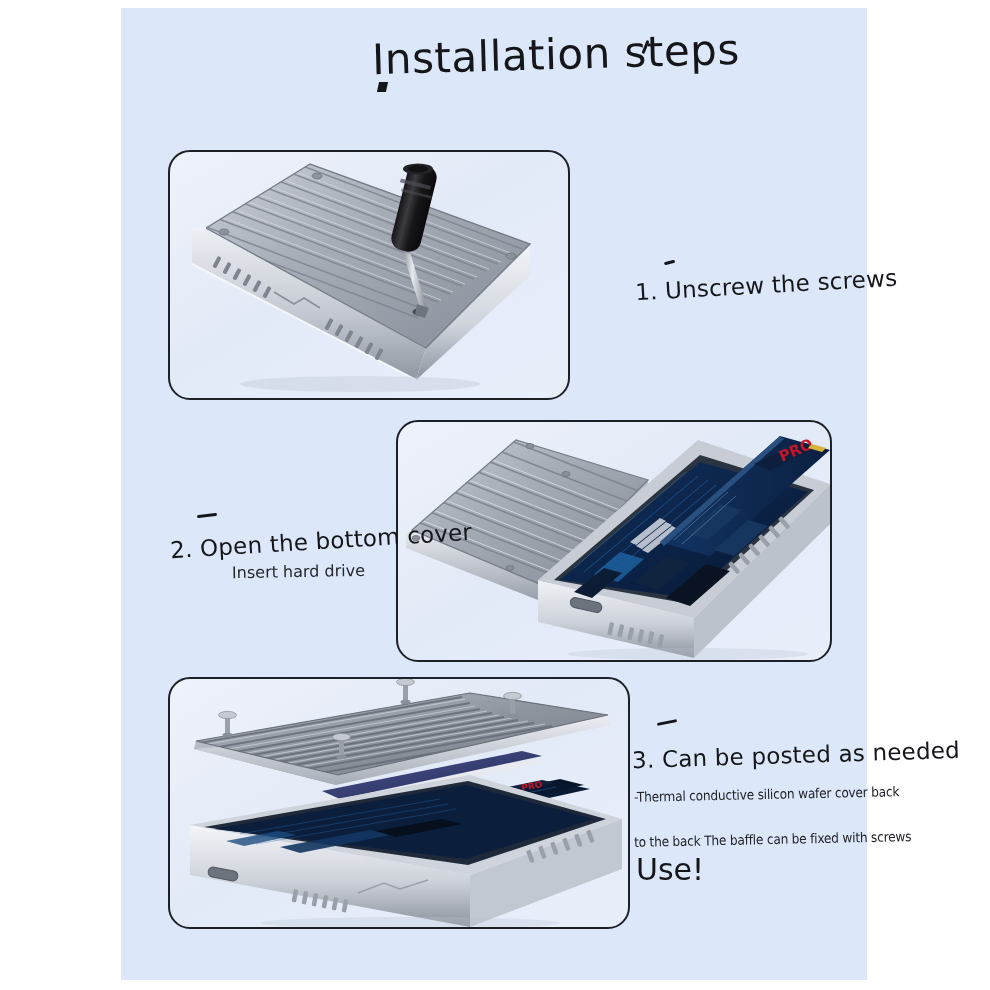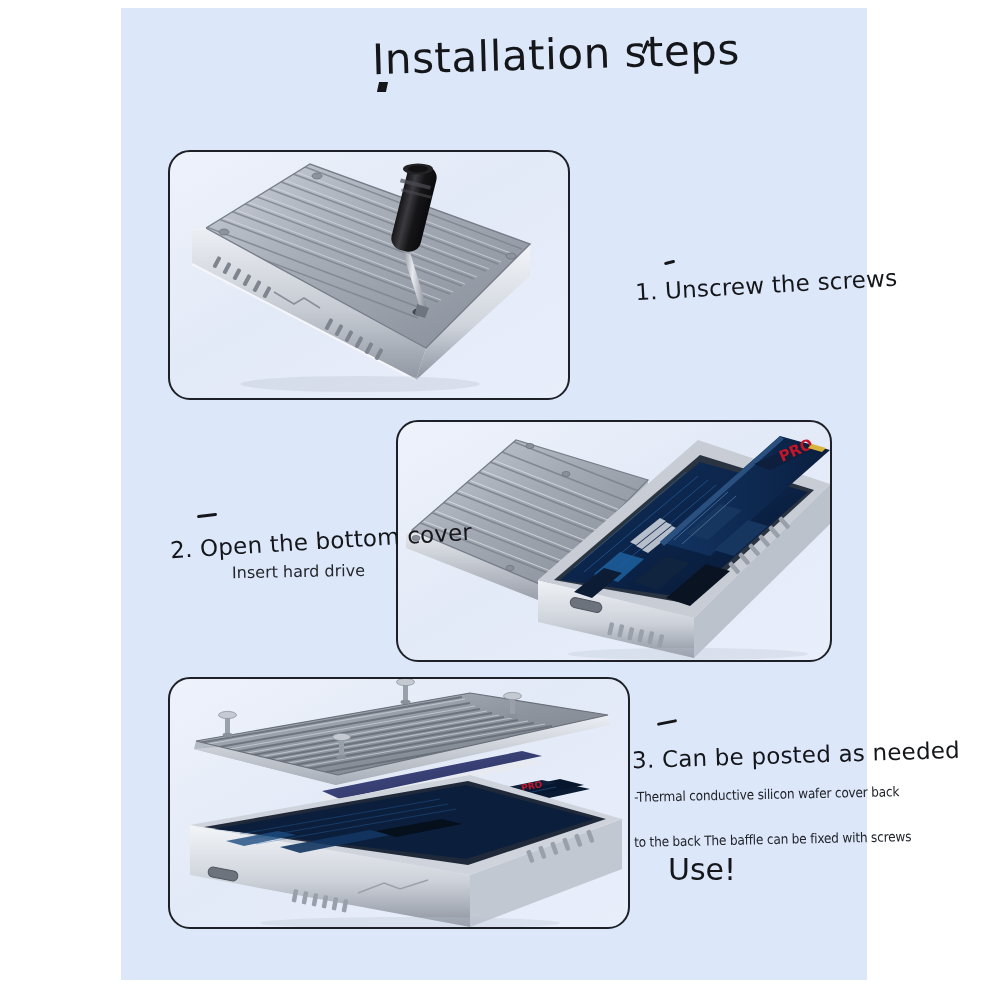--- a/index.html
+++ b/index.html
@@ -79,21 +79,21 @@
   #cap1-tick{left:664px;top:261px;width:11px;height:2.6px;transform:rotate(-14deg);}
 
   #cap2{left:170px;top:528px;transform:rotate(-3.5deg);}
   #cap2sub{left:232px;top:562px;transform:rotate(-1deg);}
   #cap2-tick{left:197px;top:514px;width:20px;height:2.6px;transform:rotate(-7deg);}
 
   #cap3{left:632px;top:742px;transform:rotate(-1.8deg);}
   #cap3-tick{left:657px;top:721px;width:20px;height:3px;transform:rotate(-11deg);}
   #cap3a{left:634px;top:786px;transform:rotate(-1.2deg);}
   #cap3b{left:634px;top:831px;transform:rotate(-1.2deg);}
-  #cap3use{left:668px;top:852px;}
+  #cap3use{left:636px;top:852px;}
 
   
   svg.art{position:absolute;left:0;top:0;}
 </style>
 </head>
 <body>
 
 <div id="page">
 
   <div class="panel"></div>

